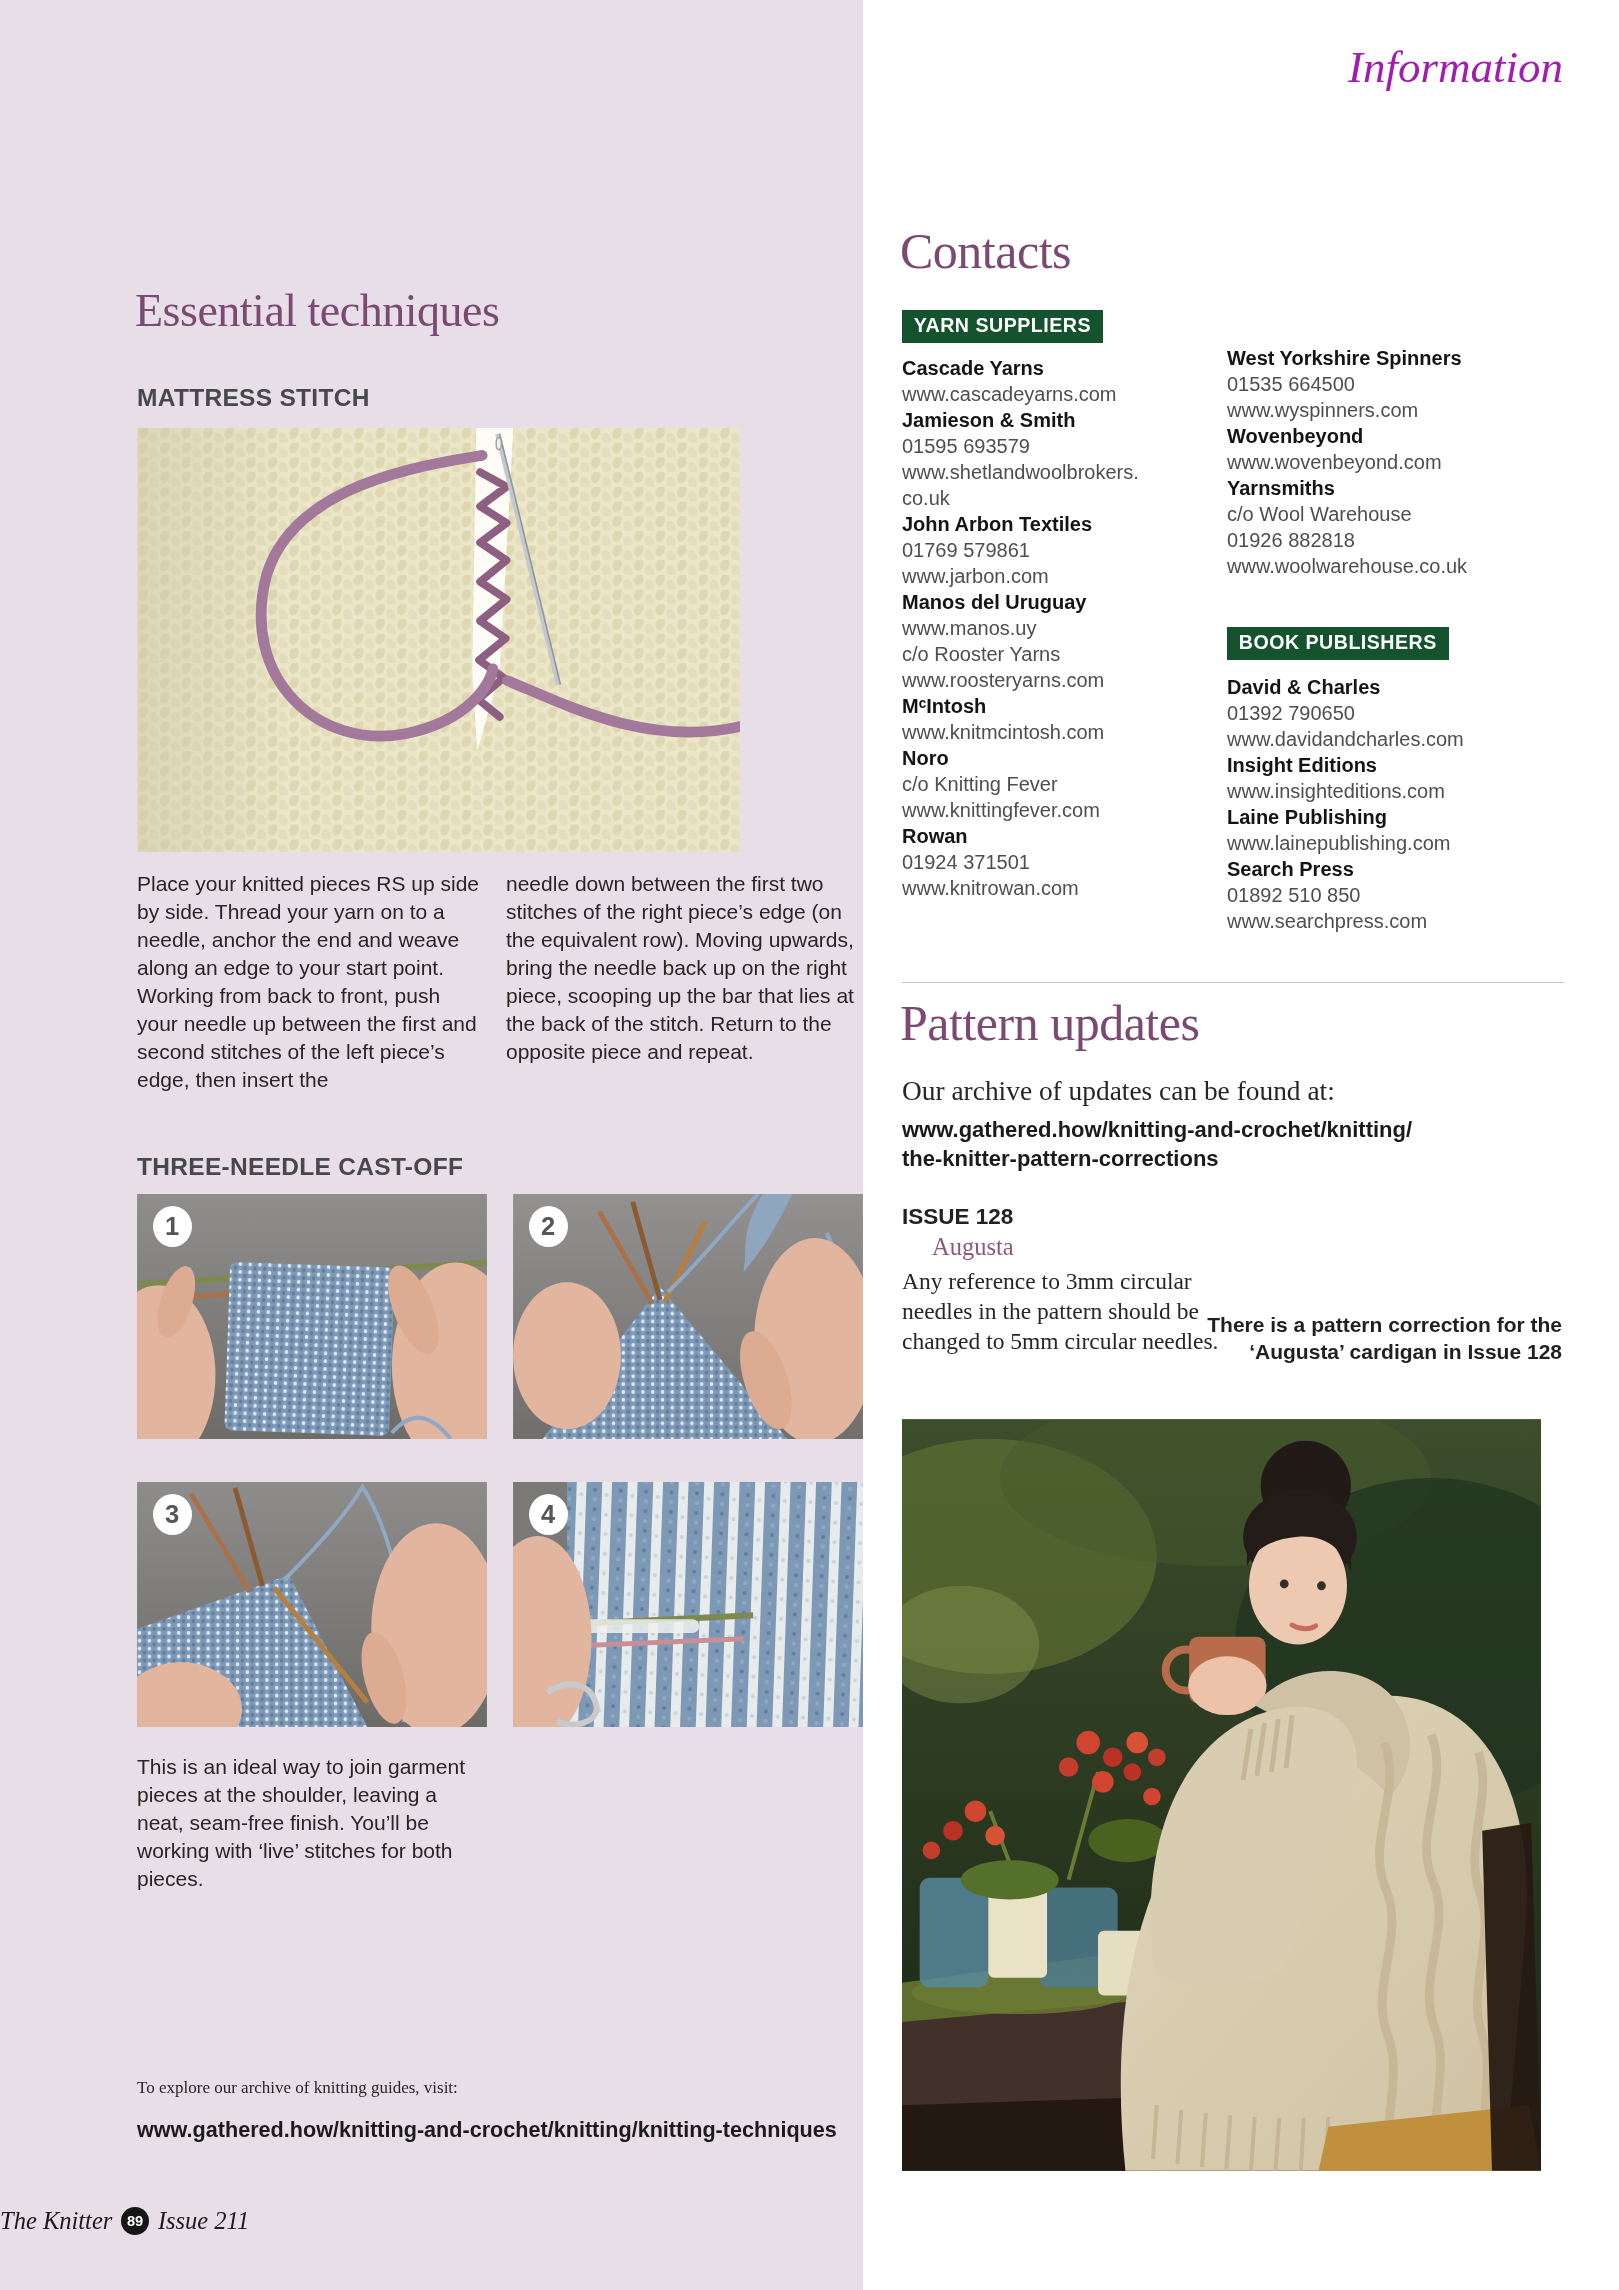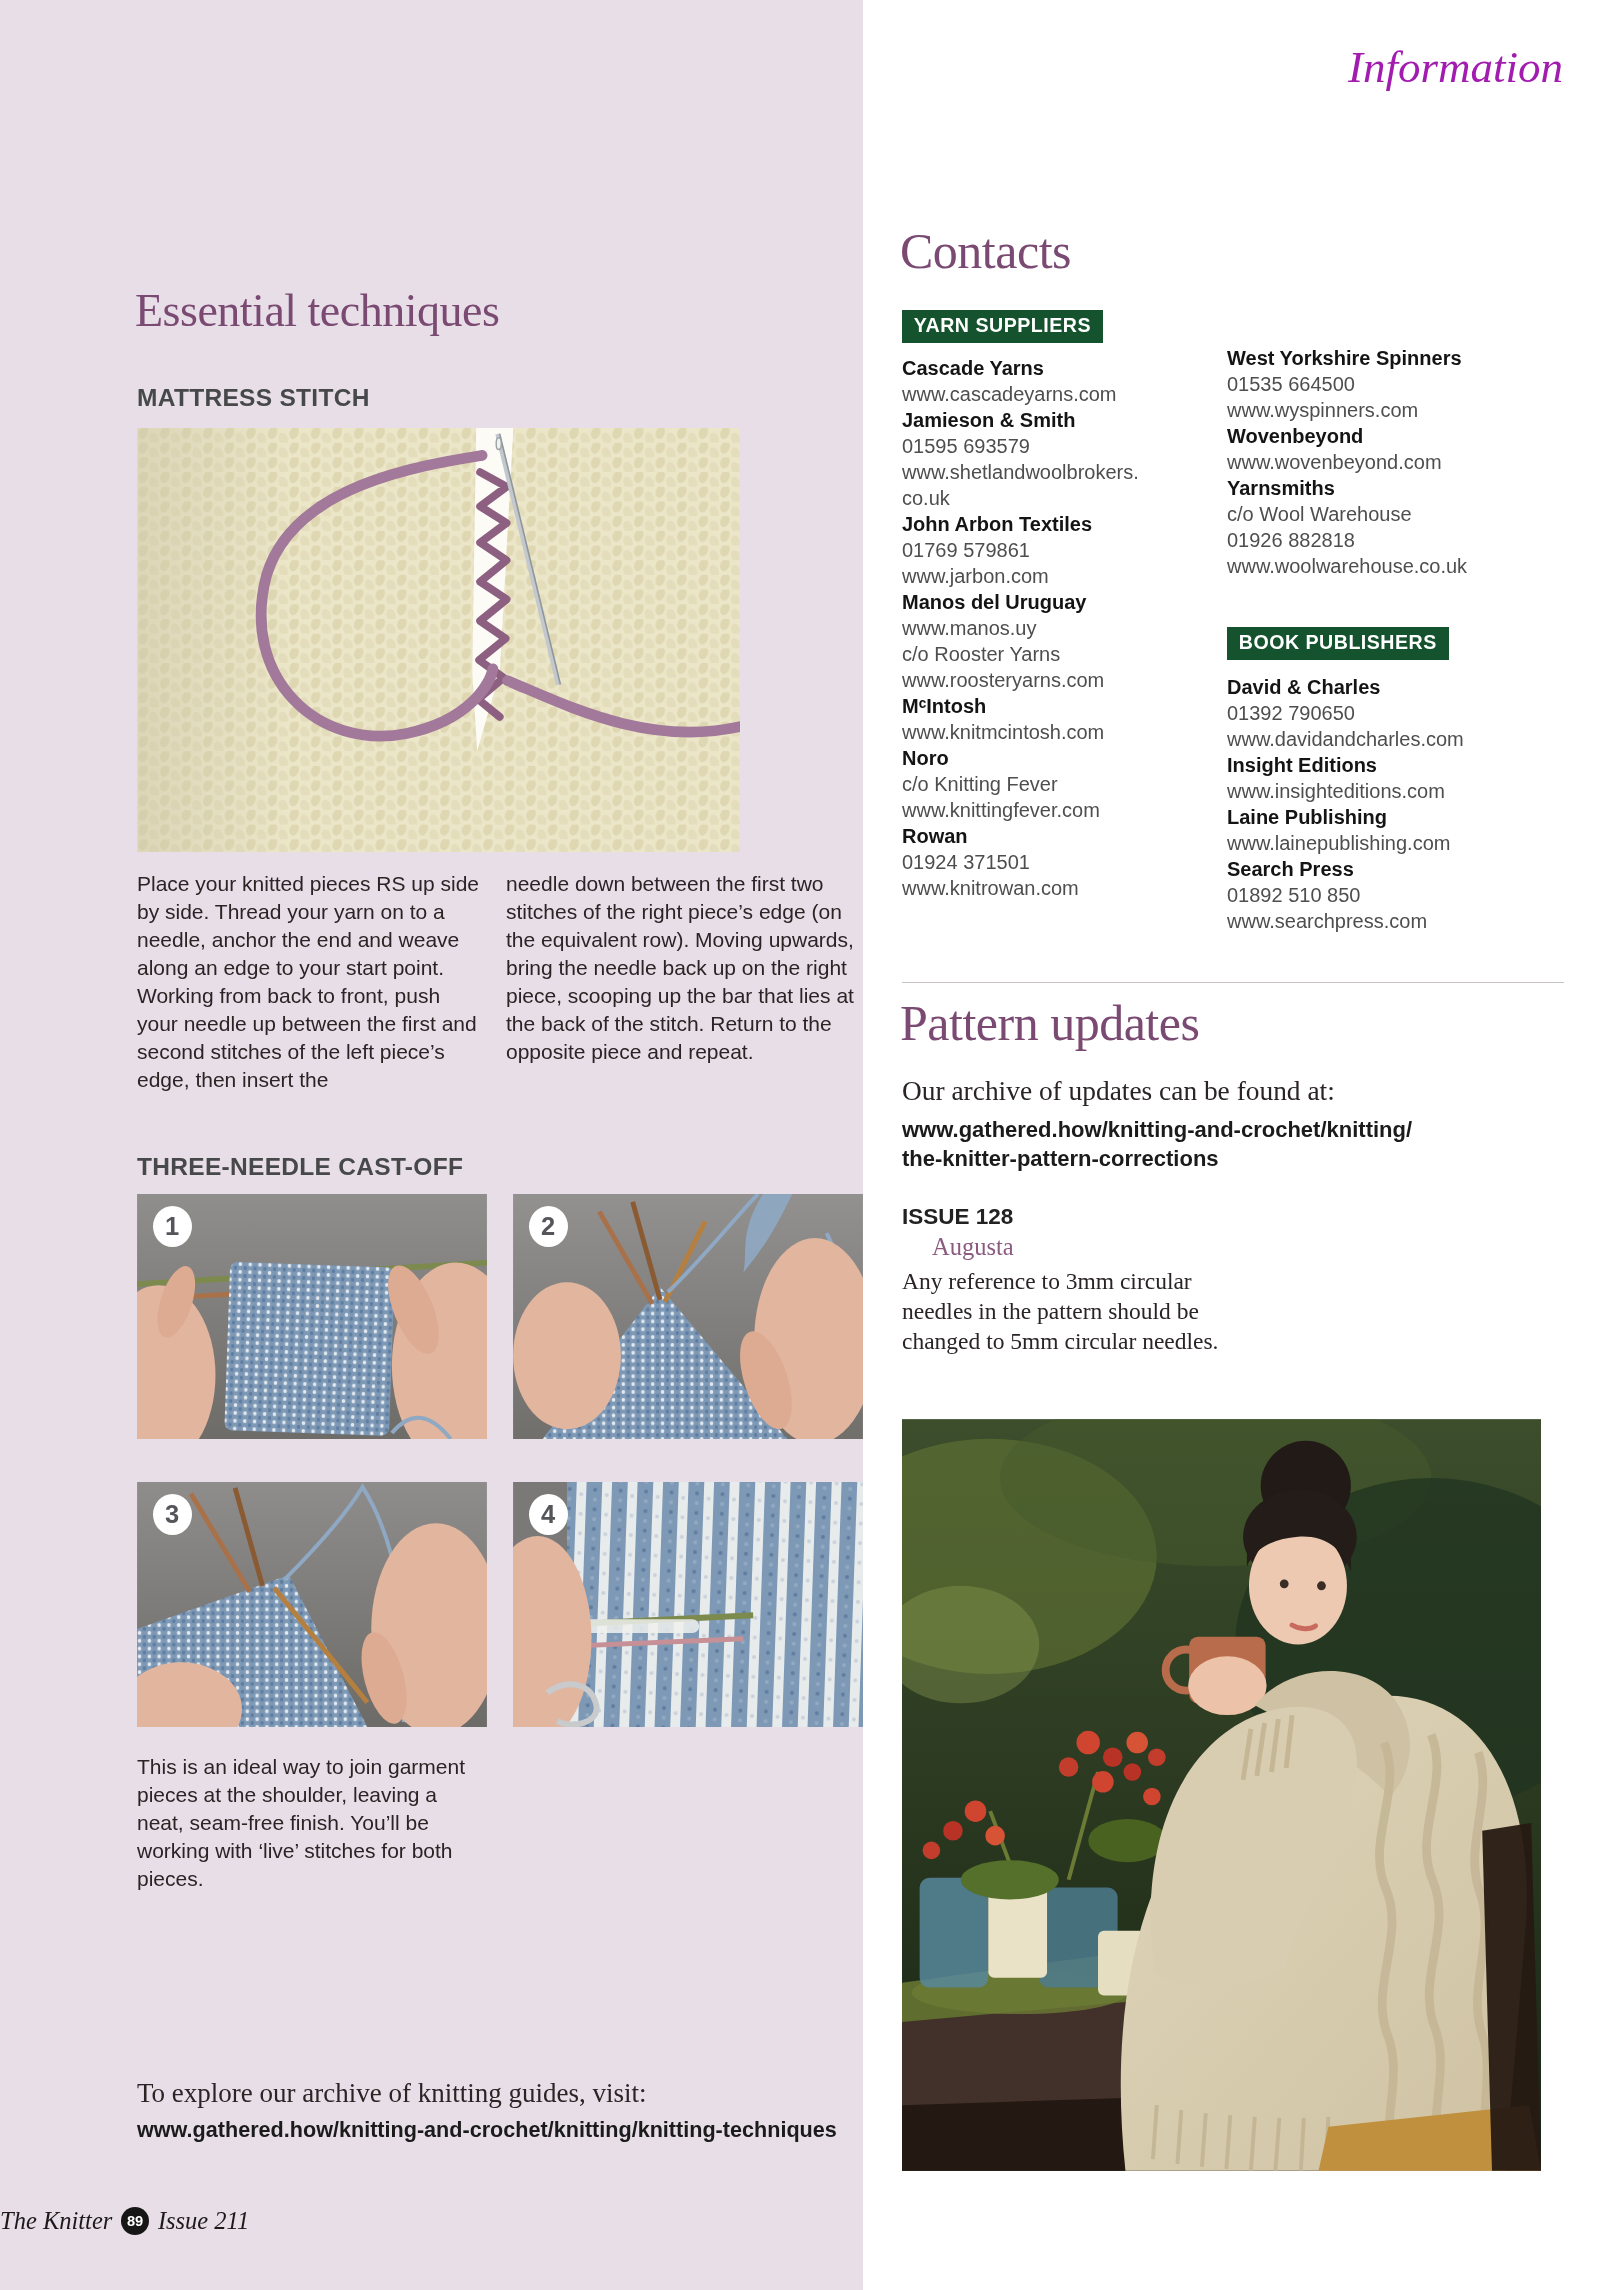--- a/index.html
+++ b/index.html
@@ -194,21 +194,21 @@
     </svg>
     <div class="num-badge">4</div>
   </div>
 
   <div class="abs body-col" style="left:137px;top:1753px;width:345px;">
     <p>This is an ideal way to join garment pieces at the shoulder, leaving a neat, seam-free finish. You’ll be working with ‘live’ stitches for both pieces.</p>
   </div>
   <div class="abs body-col" style="left:506px;top:1753px;width:355px;">
   </div>
 
-  <div class="abs serif-body" style="left:137px;top:2078px;font-size:27px;">To explore our archive of knitting guides, visit:</div>
+  <div class="abs serif-body" style="left:137px;top:2078px;font-size:17px;">To explore our archive of knitting guides, visit:</div>
   <div class="abs url-bold" style="left:137px;top:2117px;font-size:21.6px;">www.gathered.how/knitting-and-crochet/knitting/knitting-techniques</div>
 
   <div class="abs serif-title" style="left:900px;top:222px;font-size:50px;">Contacts</div>
 
   <div class="abs" style="left:902px;top:310px;">
     <span class="badge">YARN SUPPLIERS</span>
   </div>
   <div class="abs contact-list" style="left:902px;top:355px;width:316px;">
       <div class="c-name">Cascade Yarns</div>
       <div class="c-line">www.cascadeyarns.com</div>
@@ -268,20 +268,21 @@
   <div class="abs serif-body" style="left:902px;top:1076px;font-size:27.4px;">Our archive of updates can be found at:</div>
   <div class="abs url-bold" style="left:902px;top:1115px;font-size:22px;line-height:29px;width:667px;">
     <div>www.gathered.how/knitting-and-crochet/knitting/</div>
     <div>the-knitter-pattern-corrections</div>
   </div>
 
   <div class="abs" style="left:902px;top:1204px;font-weight:bold;font-size:22.5px;color:#222222;">ISSUE 128</div>
   <div class="abs" style="left:932px;top:1233px;font-family:'Liberation Serif','DejaVu Serif',serif;font-size:24.5px;color:#8a5a80;">Augusta</div>
   <div class="abs serif-body" style="left:902px;top:1266px;width:321px;font-size:23.5px;line-height:30px;">Any reference to 3mm circular needles in the pattern should be changed to 5mm circular needles.</div>
 
+  <div class="abs caption" style="left:1201px;top:1311px;width:361px;">There is a pattern correction for the ‘Augusta’ cardigan in Issue 128</div>
 
   <div class="photo" style="left:902px;top:1419px;width:639px;height:752px;">
     <svg width="639" height="752" viewBox="0 0 652 767">
       <defs>
         <linearGradient id="forest" x1="0" y1="0" x2="0" y2="1">
           <stop offset="0" stop-color="#3c4e2c"></stop>
             <stop offset="0.6" stop-color="#27351e"></stop>
             <stop offset="1" stop-color="#192414"></stop>
         </linearGradient>
         <linearGradient id="card" x1="0" y1="0" x2="1" y2="1">

